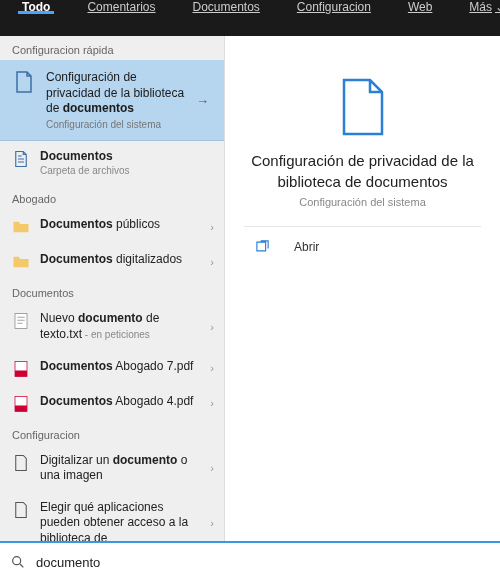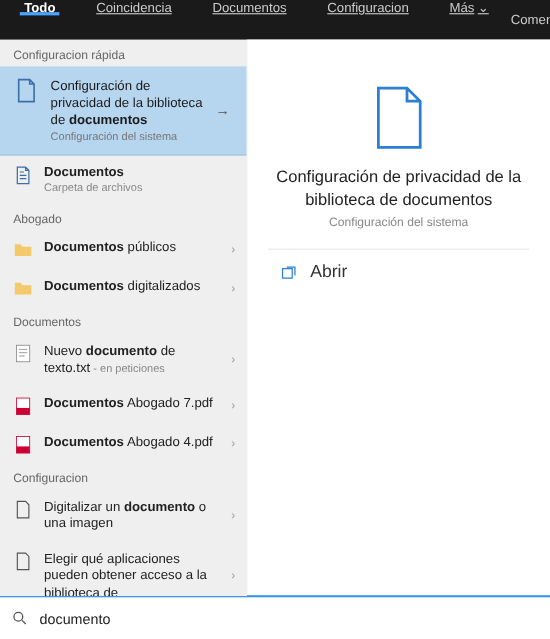--- a/index.html
+++ b/index.html
@@ -25,39 +25,40 @@
 .item .icon{width:18px;height:18px;flex-shrink:0;margin-top:1px;}
 .item .txt{flex:1;min-width:0;}
 .item .title{font-size:12px;color:#222;line-height:1.3;}
 .item .sub{font-size:10px;color:#888;line-height:1.3;}
 .item .chev{color:#999;font-size:11px;align-self:center;}
 .item b{font-weight:700;}
 .right .bigicon{width:46px;height:58px;margin:18px 0 14px;}
 .right .heading{font-size:15px;color:#222;text-align:center;padding:0 20px;line-height:1.4;}
 .right .subheading{font-size:11px;color:#888;margin-top:4px;}
 .right hr{width:86%;margin:18px 0 0;border:none;border-top:1px solid #e6e6e6;}
-.right .action{align-self:flex-start;margin-left:30px;margin-top:12px;font-size:16px;color:#333;display:flex;align-items:center;gap:12px;cursor:pointer;}
+.right .action{align-self:flex-start;margin-left:30px;margin-top:12px;font-size:12px;color:#333;display:flex;align-items:center;gap:24px;cursor:pointer;}
 .right .action .ai{width:15px;height:15px;}
 .searchbar{height:40px;background:#fff;border-top:2px solid #3b97e6;display:flex;align-items:center;padding:0 10px;gap:10px;}
 .searchbar .si{width:16px;height:16px;color:#555;}
 .searchbar input{border:none;outline:none;font-size:13px;flex:1;color:#222;}
 @keyframes blink{50%{opacity:0;}}
 svg{display:block;}
 
 .left::-webkit-scrollbar{width:0;}
 </style>
 </head>
 <body>
 
 <div class="topbar">
   <div class="tabs">
     <div class="tab active">Todo</div>
-    <div class="tab">Coincidencia</div>
+    <div class="tab">Comentarios</div>
     <div class="tab">Documentos</div>
     <div class="tab">Configuracion</div>
+    <div class="tab">Web</div>
     <div class="tab">
       <span>Más</span>
       <span style="margin-left:3px;">⌄</span>
     </div>
   </div>
   <div class="spacer"></div>
   <div class="feedback">Comentarios</div>
 
 </div>
 

